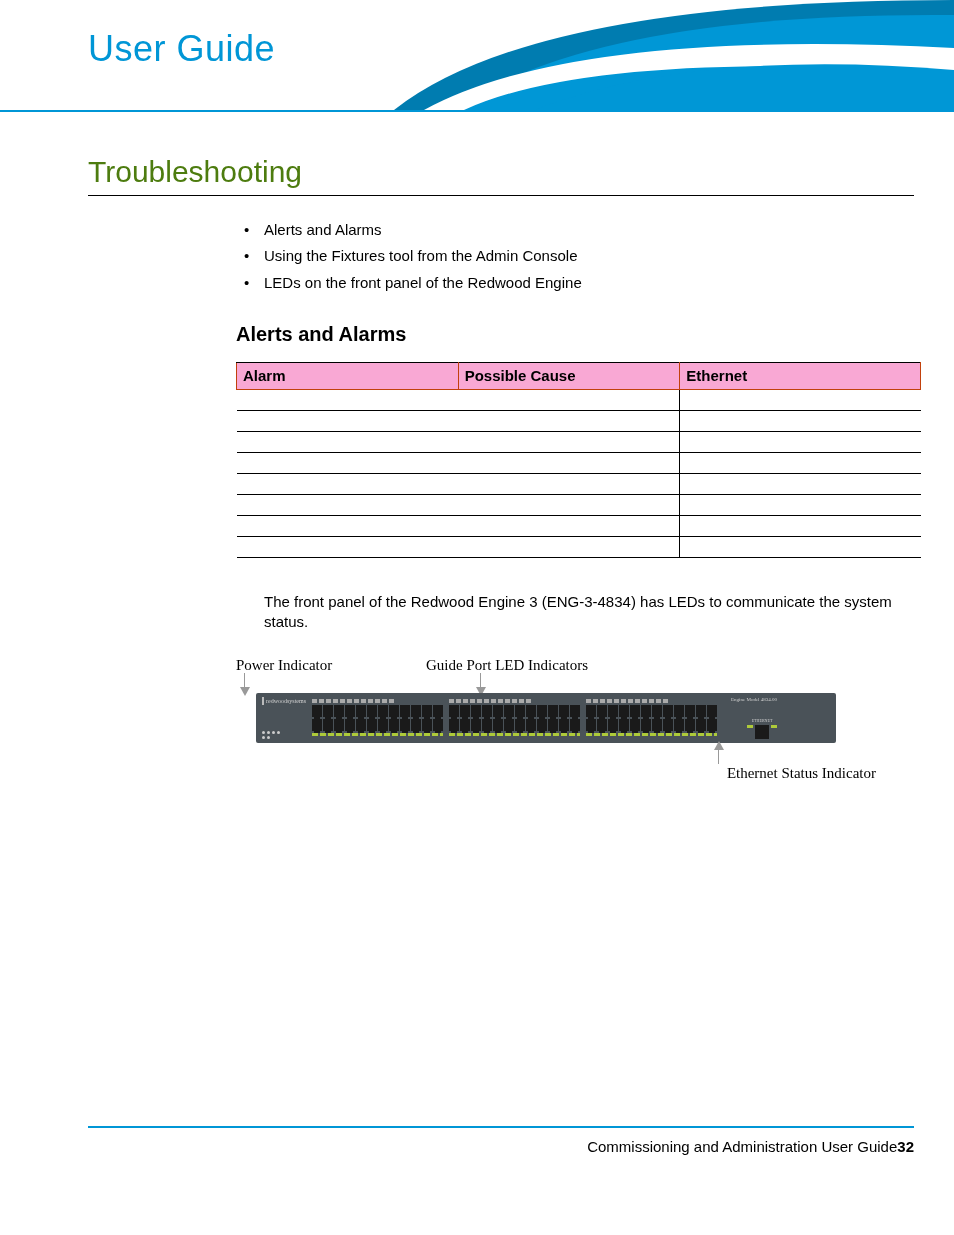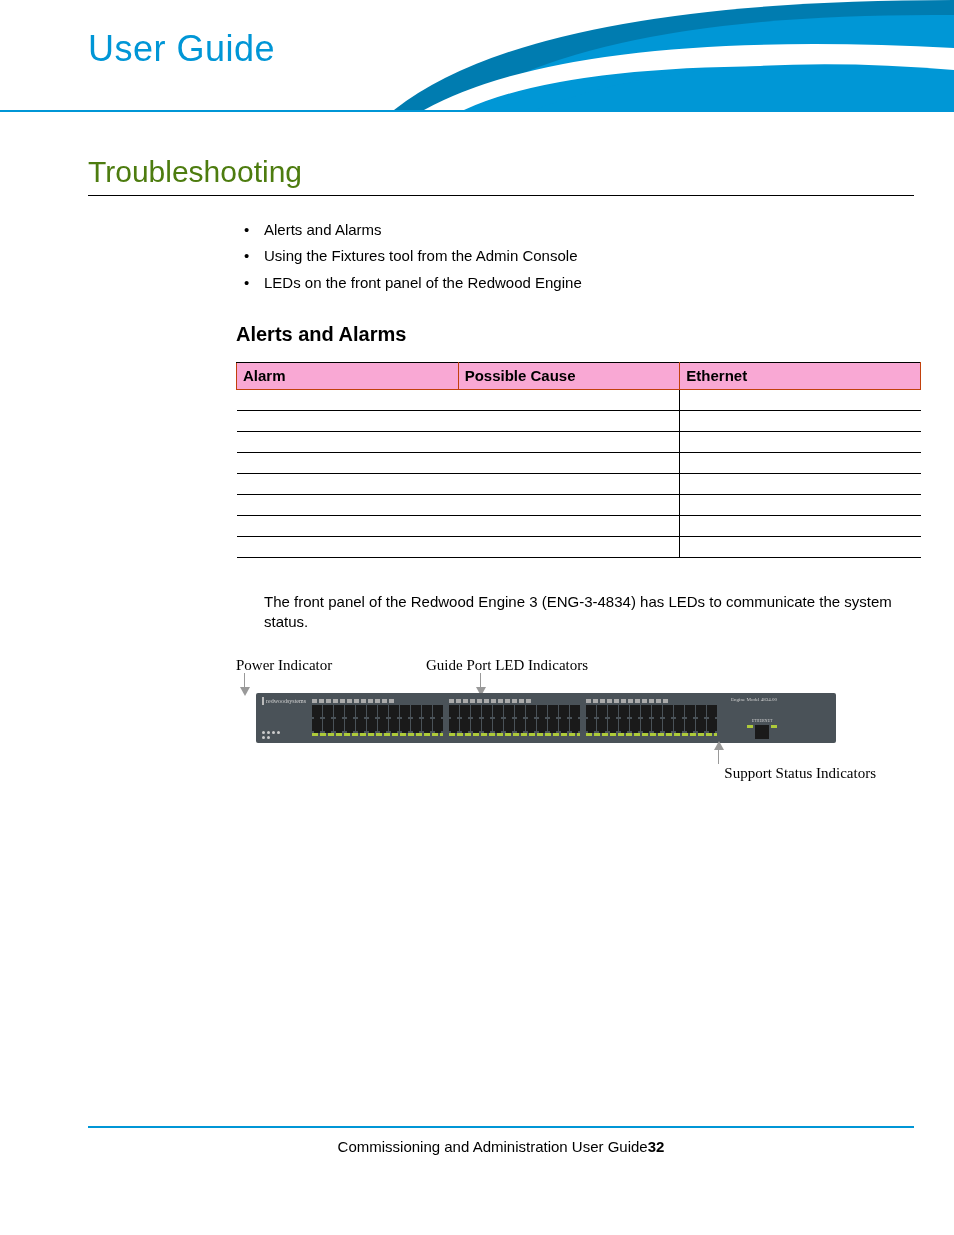--- a/index.html
+++ b/index.html
@@ -209,21 +209,21 @@
   .footer {
     position: absolute;
     left: 88px; right: 40px;
     bottom: 80px;
   }
   .footer-rule {
     height: 2px; background: #0096d6;
     margin-bottom: 10px;
   }
   .footer-row {
-    display: flex; justify-content: center;
+    display: flex; justify-content: flex-end;
     font-size: 15px;
   }
   .footer-page { font-weight: 700; }
 </style>
 </head>
 <body>
 
 <div class="header-area">
   <div class="brand">User Guide</div>
   <svg class="swoosh" viewBox="0 0 560 115" preserveAspectRatio="none">
@@ -470,21 +470,21 @@
                 <div class="eth-port"></div>
                 <span class="tiny-green"></span>
               </div>
             </div>
           </div>
         </div>
       </div>
 
       <div class="arrow-line-v arr-eth-line"></div>
       <div class="arrow-up arr-eth-head"></div>
-      <div class="diag-label lbl-eth">Support Status Indicators</div>
+      <div class="diag-label lbl-eth">Ethernet Status Indicator</div>
     </div>
   </div>
 </div>
 
 <div class="footer">
   <div class="footer-rule"></div>
   <div class="footer-row">
     <span>Commissioning and Administration User Guide</span>
     <span class="footer-page">32</span>
   </div>

